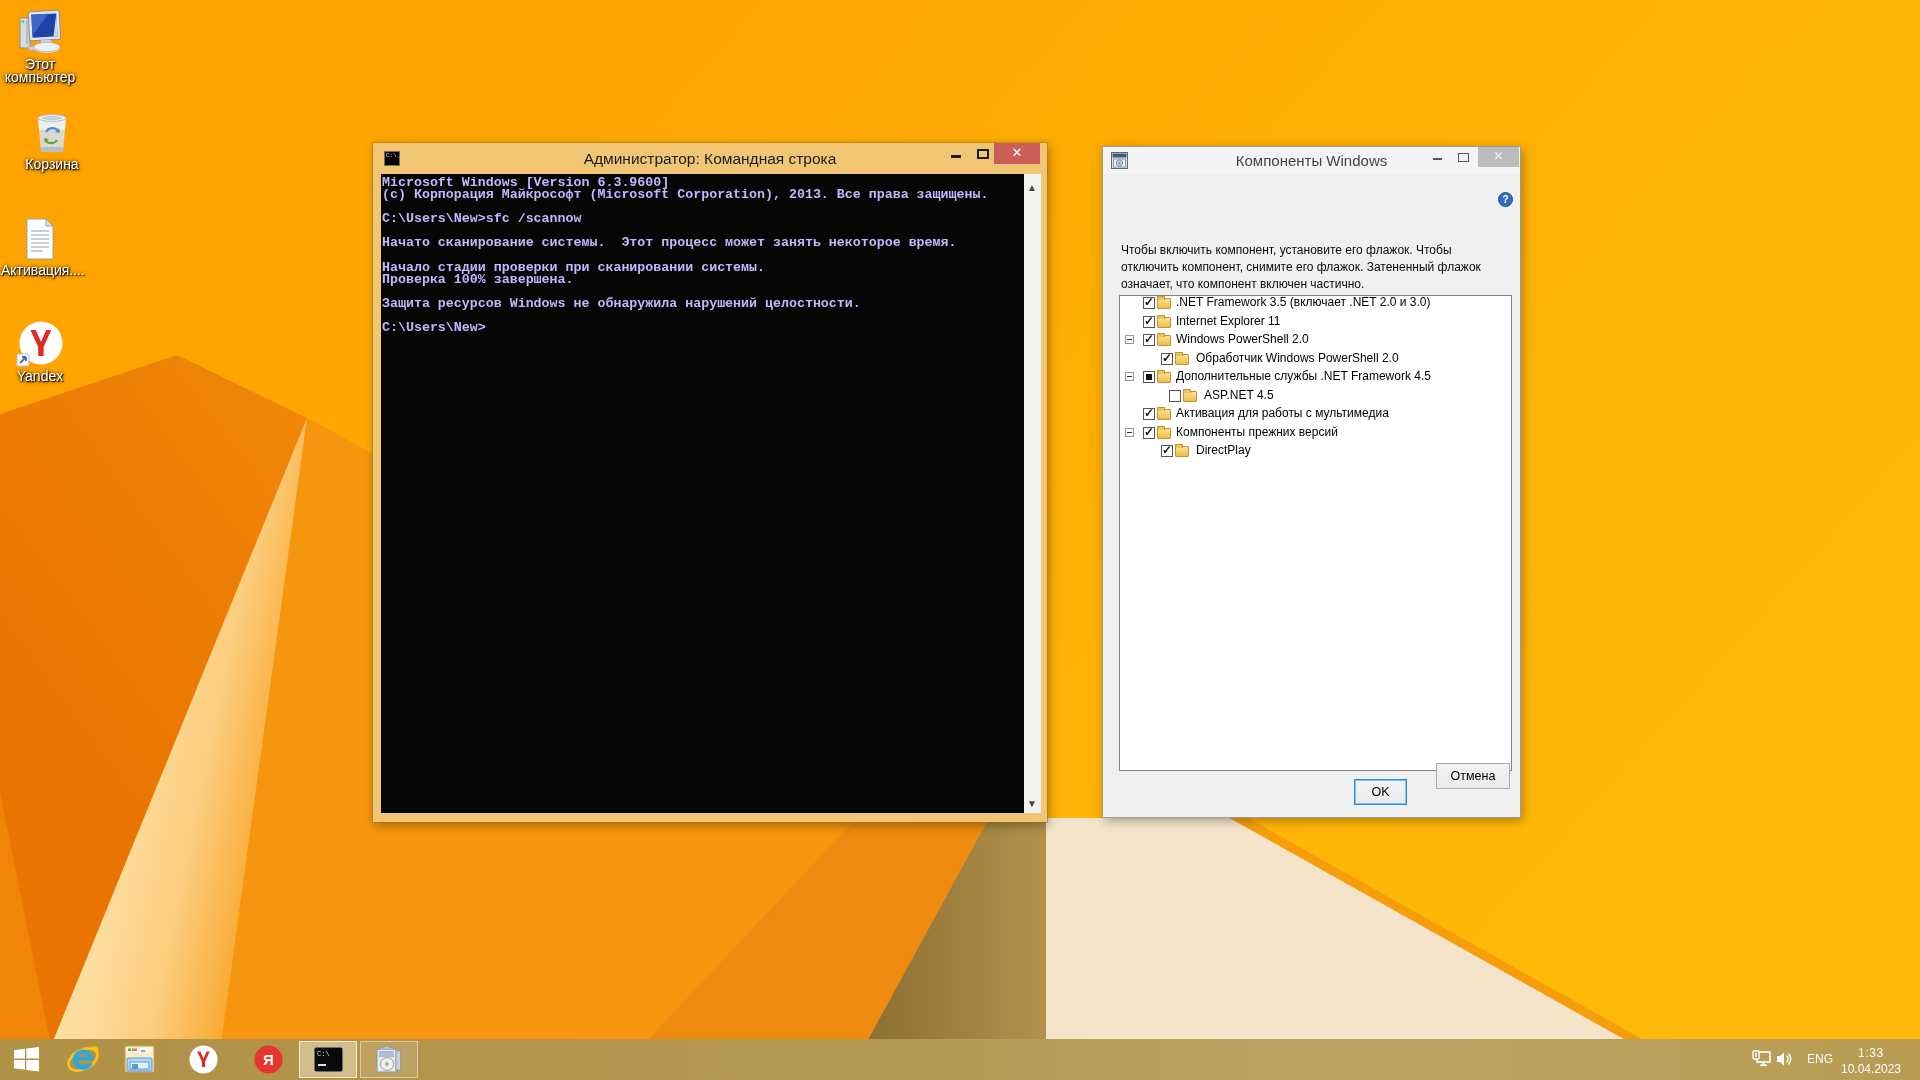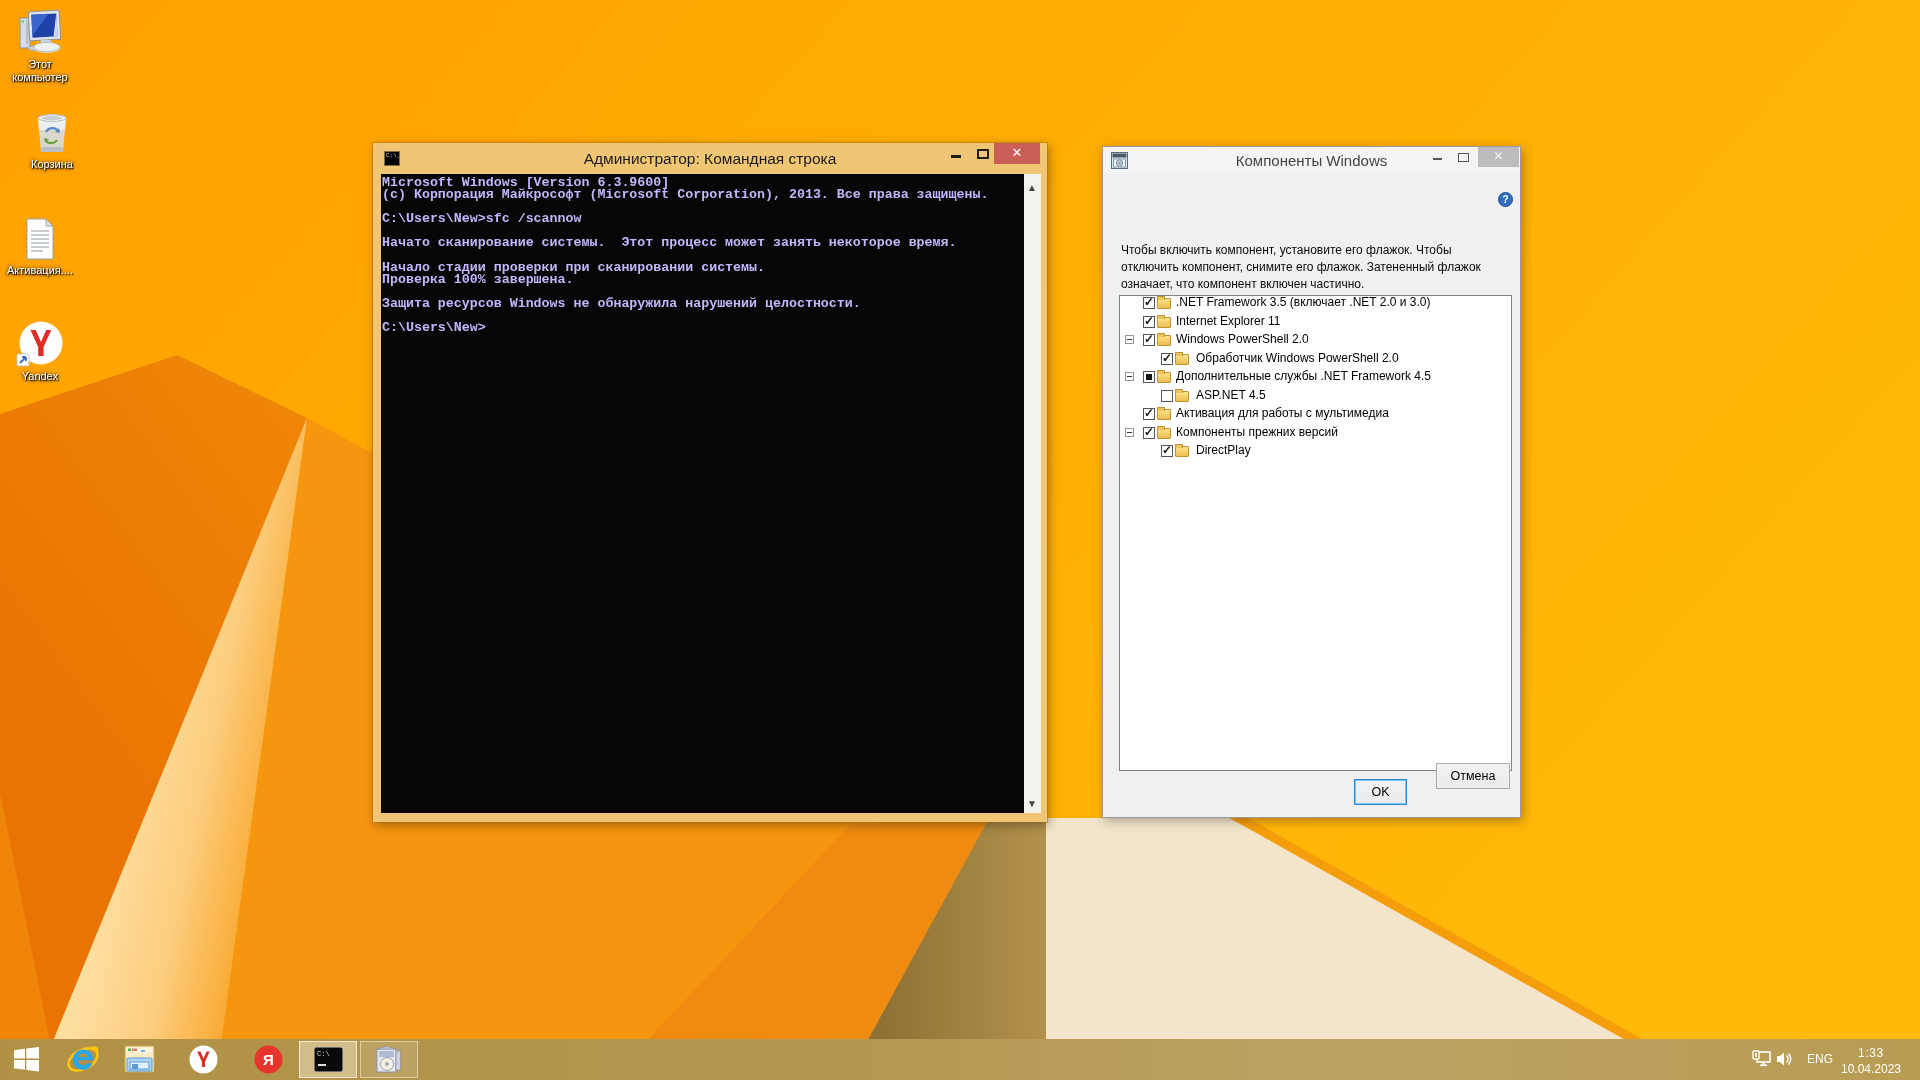--- a/index.html
+++ b/index.html
@@ -1,19 +1,19 @@
 <!DOCTYPE html>
 <html><head><meta charset="utf-8">
 <style>
 html,body{margin:0;padding:0;width:1920px;height:1080px;overflow:hidden;
  font-family:"Liberation Sans",sans-serif;}
 #stage{position:relative;width:1920px;height:1080px;overflow:hidden;}
 #wall{position:absolute;left:0;top:0;z-index:0;}
 .dicon{position:absolute;width:78px;text-align:center;z-index:1;color:#fff;
- font-size:11px;line-height:13px;text-shadow:1px 1px 1px rgba(0,0,0,.9),0 0 4px rgba(0,0,0,.65),0 1px 3px rgba(0,0,0,.7);}
+ font-size:14px;line-height:13px;text-shadow:1px 1px 1px rgba(0,0,0,.9),0 0 4px rgba(0,0,0,.65),0 1px 3px rgba(0,0,0,.7);}
 .dicon svg{display:block;margin:0 auto;}
 
 #cmd{position:absolute;left:373px;top:143px;width:674px;height:679px;z-index:2;
  background:#f0c674;box-shadow:0 0 0 1px rgba(160,110,20,.45),2px 3px 10px rgba(0,0,0,.35);}
 #cmdtitle{position:absolute;left:0;top:0;width:100%;height:31px;}
 #cmdtitle .txt{position:absolute;left:0;right:0;top:7px;text-align:center;
  font-size:15.5px;color:#1c1c1c;}
 #cmdico{position:absolute;left:12px;top:9px;width:14px;height:13px;background:#000;
  box-shadow:0 0 0 1px #7d6a3a;}
 #cmdico span{position:absolute;left:1px;top:0px;color:#ddd;font-size:6px;font-family:"Liberation Mono",monospace;}
@@ -257,21 +257,21 @@
         <div class="trow" style="left:0;top:72px;width:390px;">
           <div class="exp" style="left:5px;top:4px;">
             <i></i>
           </div>
           <div class="cb" style="left:23px;top:3px;">
             <span class="sq"></span>
           </div>
           <div class="fold" style="left:37px;top:4px;"></div>
           <span style="position:absolute;left:56px;top:1px;text-align:center;">Дополнительные службы .NET Framework 4.5</span>
         </div>
-        <div class="trow" style="left:0;top:90.5px;width:390px;">
+        <div class="trow" style="left:8px;top:90.5px;width:390px;">
           <div class="cb" style="left:41px;top:3px;"></div>
           <div class="fold" style="left:55px;top:4px;"></div>
           <span style="position:absolute;left:76px;top:1px;">ASP.NET 4.5</span>
         </div>
         <div class="trow" style="left:0;top:109px;width:390px;">
           <div class="cb" style="left:23px;top:3px;">
             <span class="chk">✓</span>
           </div>
           <div class="fold" style="left:37px;top:4px;"></div>
           <span style="position:absolute;left:56px;top:1px;">Активация для работы с мультимедиа</span>

